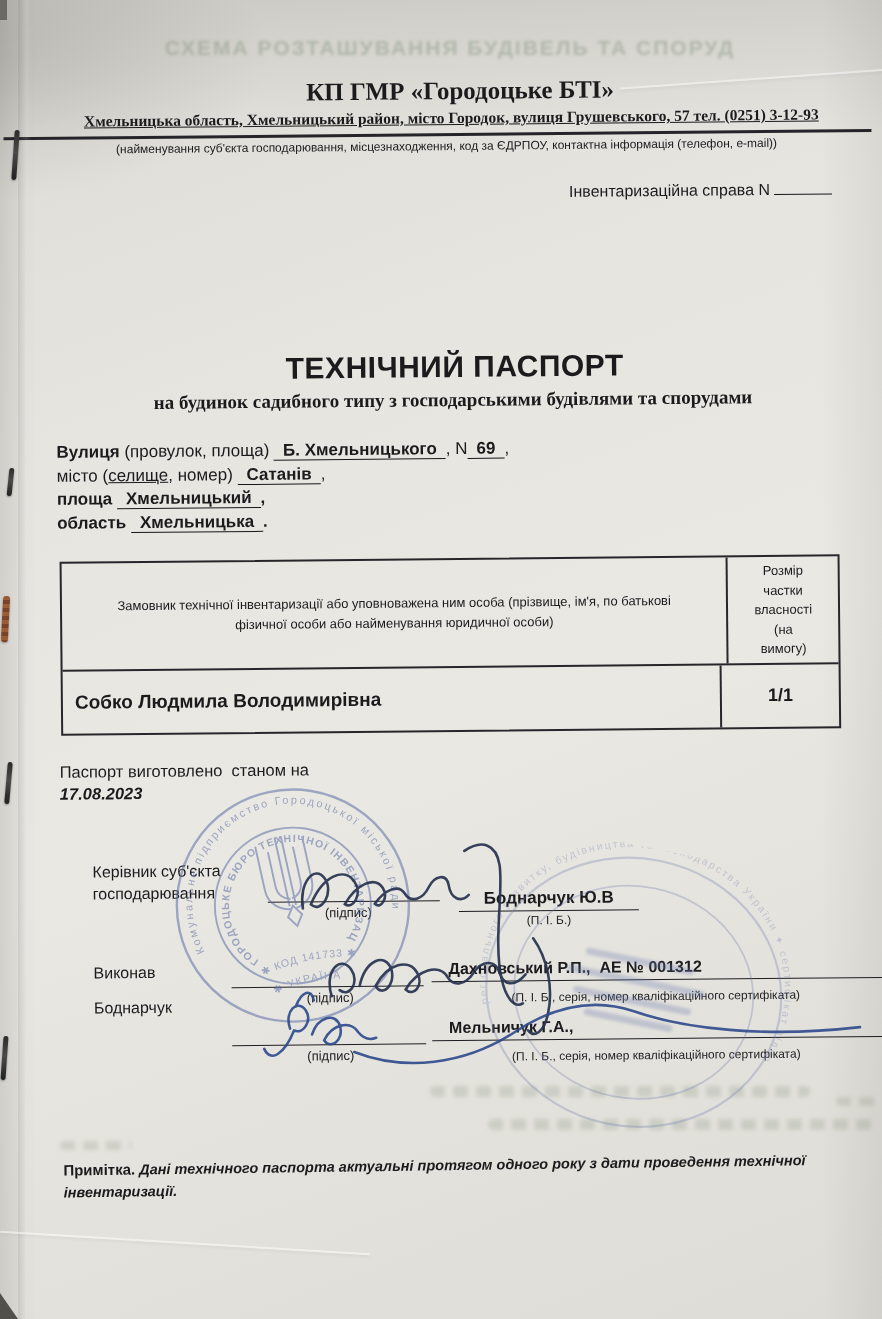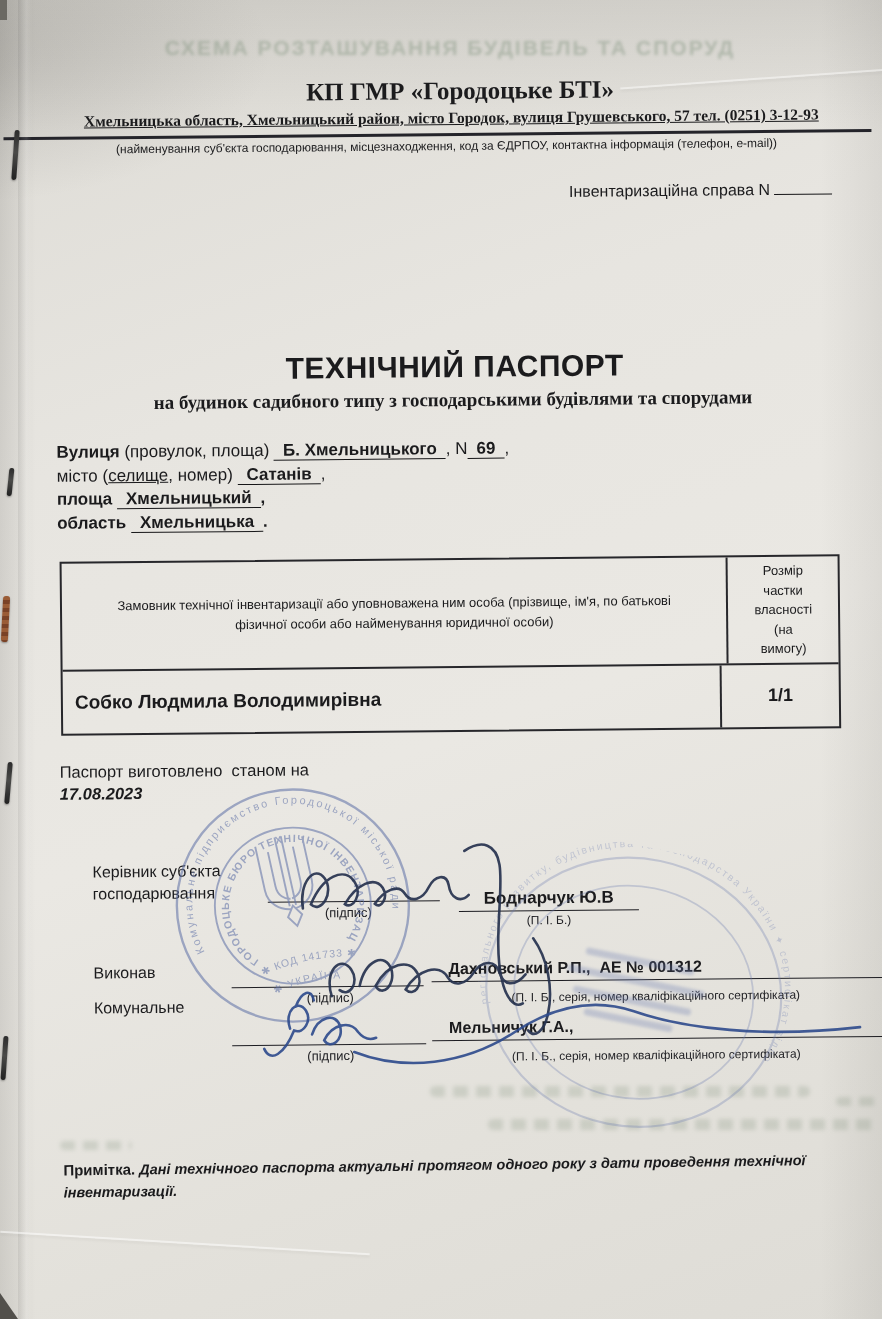--- a/index.html
+++ b/index.html
@@ -130,21 +130,21 @@
     <div class="subcap" style="left:322px;top:905px;font-size:13px;">(підпис)</div>
     <div class="namewrap b" style="left:456px;top:890px;width:180px;text-align:center;font-size:17px;padding-bottom:2px;">Боднарчук Ю.В</div>
     <div class="subcap" style="left:456px;top:915px;width:180px;text-align:center;">(П. І. Б.)</div>
 
     <div class="abs" style="left:90px;top:962px;font-size:16px;">Виконав</div>
     <div class="sigline" style="left:228px;top:986px;width:192px;"></div>
     <div class="subcap" style="left:303px;top:990px;font-size:13px;">(підпис)</div>
     <div class="namewrap b" style="left:428px;top:961px;width:448px;font-size:16px;padding:0 0 3px 17px;white-space:pre;">Дахновський Р.П.,  АЕ № 001312</div>
     <div class="subcap" style="left:428px;top:992px;width:448px;text-align:center;">(П. І. Б., серія, номер кваліфікаційного сертифіката)</div>
 
-    <div class="abs" style="left:90px;top:997px;font-size:16px;">Комунальне</div>
+    <div class="abs" style="left:90px;top:997px;font-size:16px;">Боднарчук</div>
     <div class="sigline" style="left:228px;top:1044px;width:194px;"></div>
     <div class="subcap" style="left:303px;top:1048px;font-size:13px;">(підпис)</div>
     <div class="namewrap b" style="left:428px;top:1020px;width:448px;font-size:16px;padding:0 0 3px 17px;">Мельничук Г.А.,</div>
     <div class="subcap" style="left:428px;top:1051px;width:448px;text-align:center;">(П. І. Б., серія, номер кваліфікаційного сертифіката)</div>
 
     <div class="abs" style="left:58px;top:1155px;width:792px;font-size:15px;line-height:21px;transform:rotate(-.25deg);">
       <span class="b">Примітка.</span><span class="b" style="font-style:italic;font-size:14.5px;"> Дані технічного паспорта актуальні протягом одного року з дати проведення технічної інвентаризації.</span>
     </div>
 
     <svg class="abs" style="left:160px;top:775px;z-index:3;opacity:.55;transform:rotate(-12deg);" width="260" height="260" viewBox="0 0 260 260">

